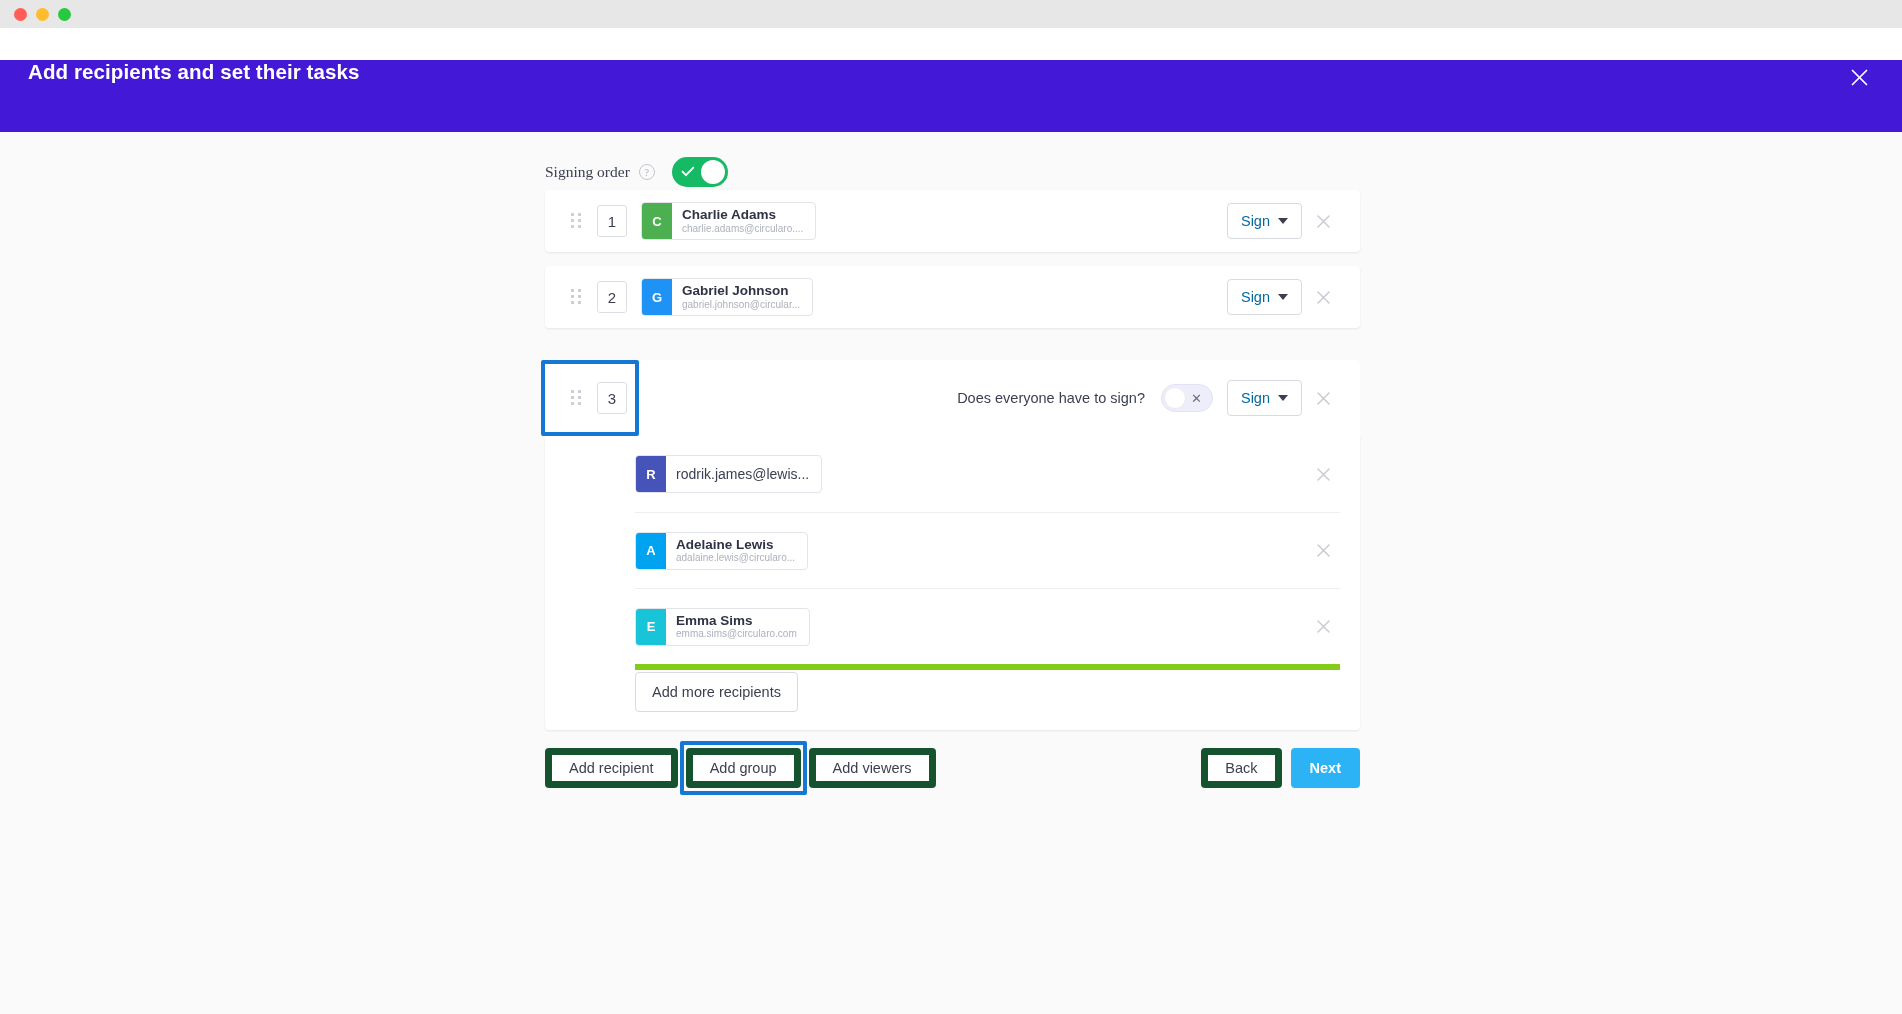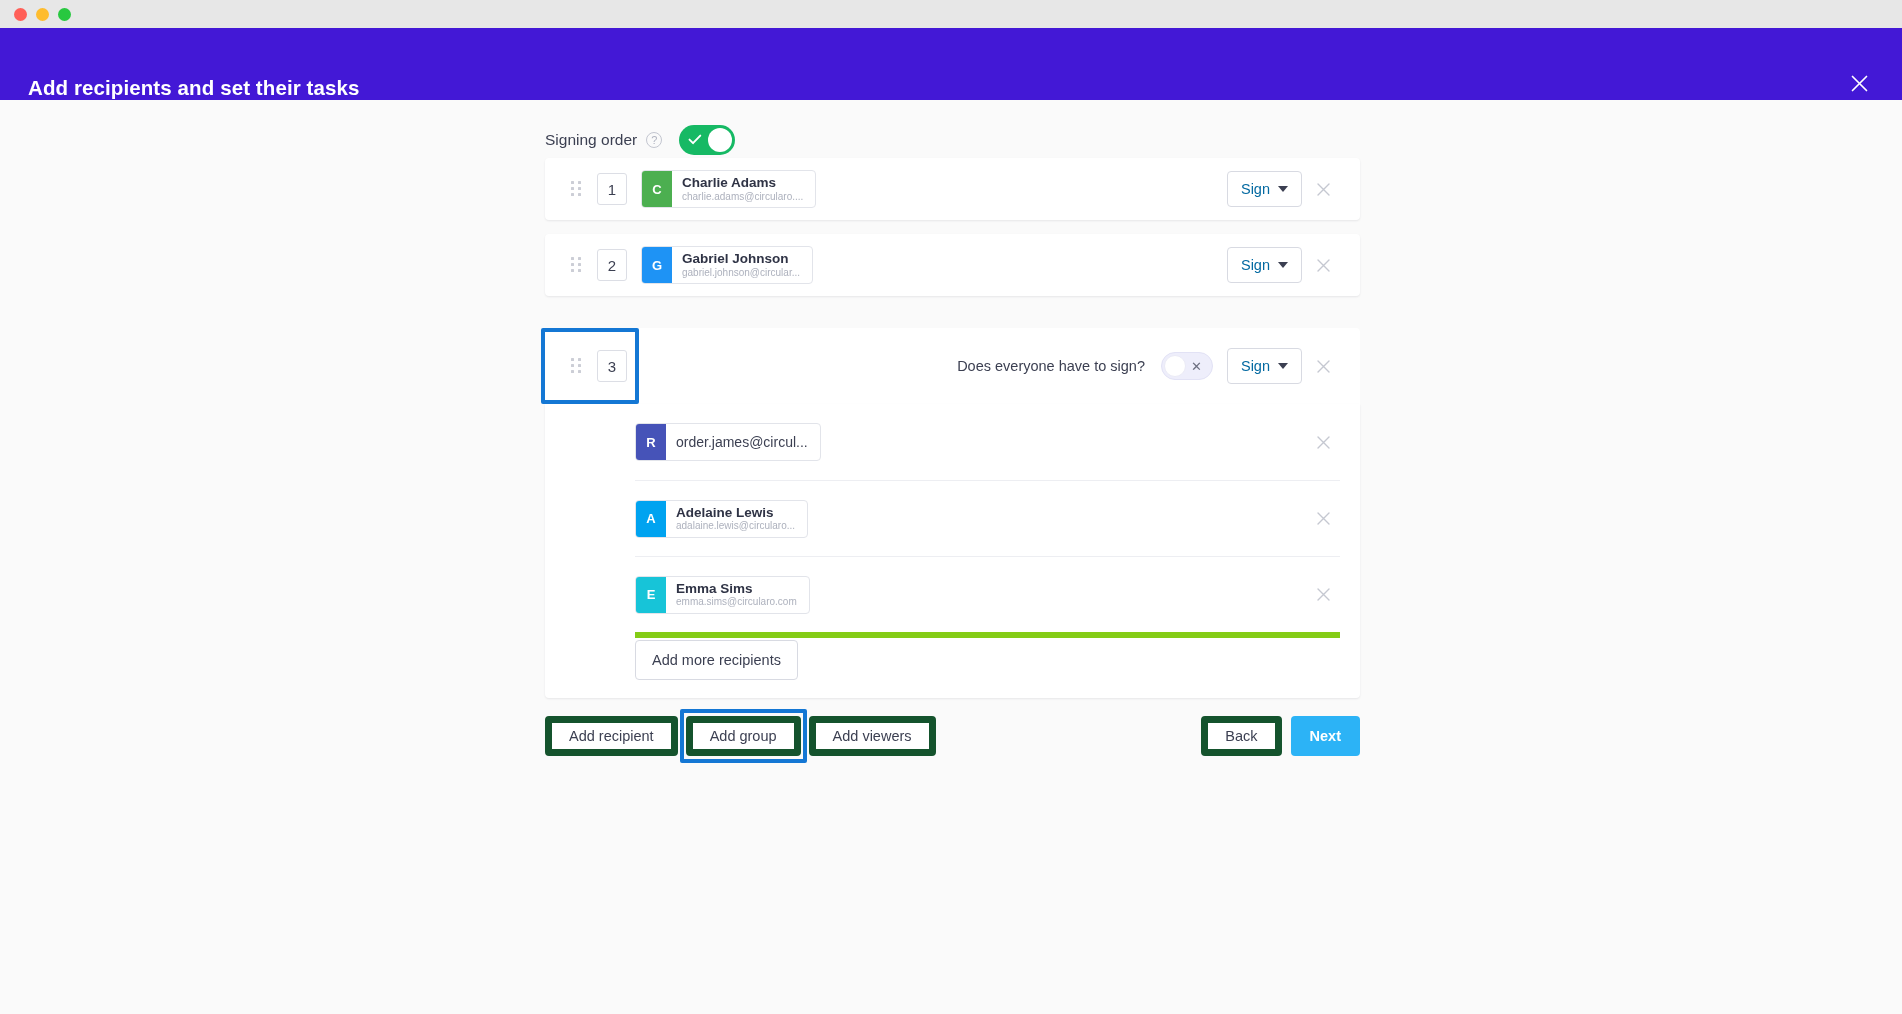--- a/index.html
+++ b/index.html
@@ -19,23 +19,24 @@
   }
   .dot { width: 13px; height: 13px; border-radius: 50%; }
   .dot.red { background: #ff5f57; }
   .dot.yellow { background: #febc2e; }
   .dot.green { background: #28c840; }
 
   
   .modal-header {
     height: 72px; width: 100%;
     background: #4318d6;
-    display: flex; align-items: flex-end;
+    display: flex; align-items: flex-start;
     justify-content: space-between;
     padding: 0 26px 0 28px;
+    margin-top: 32px;
   }
   .modal-title {
     color: #ffffff;
     font-size: 20.5px;
     font-weight: bold;
     letter-spacing: .1px;
   }
   .close-btn {
     width: 34px; height: 34px;
     display: flex; align-items: center; justify-content: center;
@@ -59,20 +60,21 @@
   }
 
   
   .signing-order-row {
     display: flex; align-items: center;
     justify-content: flex-start;
     gap: 9px;
     height: 58px;
     padding-top: 22px;
     padding-left: 0;
+    font-family: Liberation Serif, serif;
   }
   .signing-order-label {
     font-size: 15.5px; color: #3b3f51;
   }
   .help-icon {
     width: 16px; height: 16px; border-radius: 50%;
     border: 1.3px solid #c3c6d0;
     color: #b0b4c0; font-size: 11px;
     display: flex; align-items: center; justify-content: center;
     cursor: pointer; line-height: 1;
@@ -402,21 +404,21 @@
             </svg>
           </div>
         </div>
       </div>
 
       <div class="group-members">
         <div class="member-row">
           <div class="person-chip">
             <div class="avatar" style="background:#4653b8">R</div>
             <div class="person-meta">
-              <span class="person-email only">order.james@circul...</span>
+              <span class="person-email only">rodrik.james@lewis...</span>
             </div>
           </div>
           <div class="card-right">
             <div class="x-btn">
               <svg width="15" height="15" viewBox="0 0 15 15">
                 <path d="M2 2 L13 13 M13 2 L2 13" stroke="#c5c8d1" stroke-width="1.4" stroke-linecap="round"></path>
               </svg>
             </div>
           </div>
         </div>

